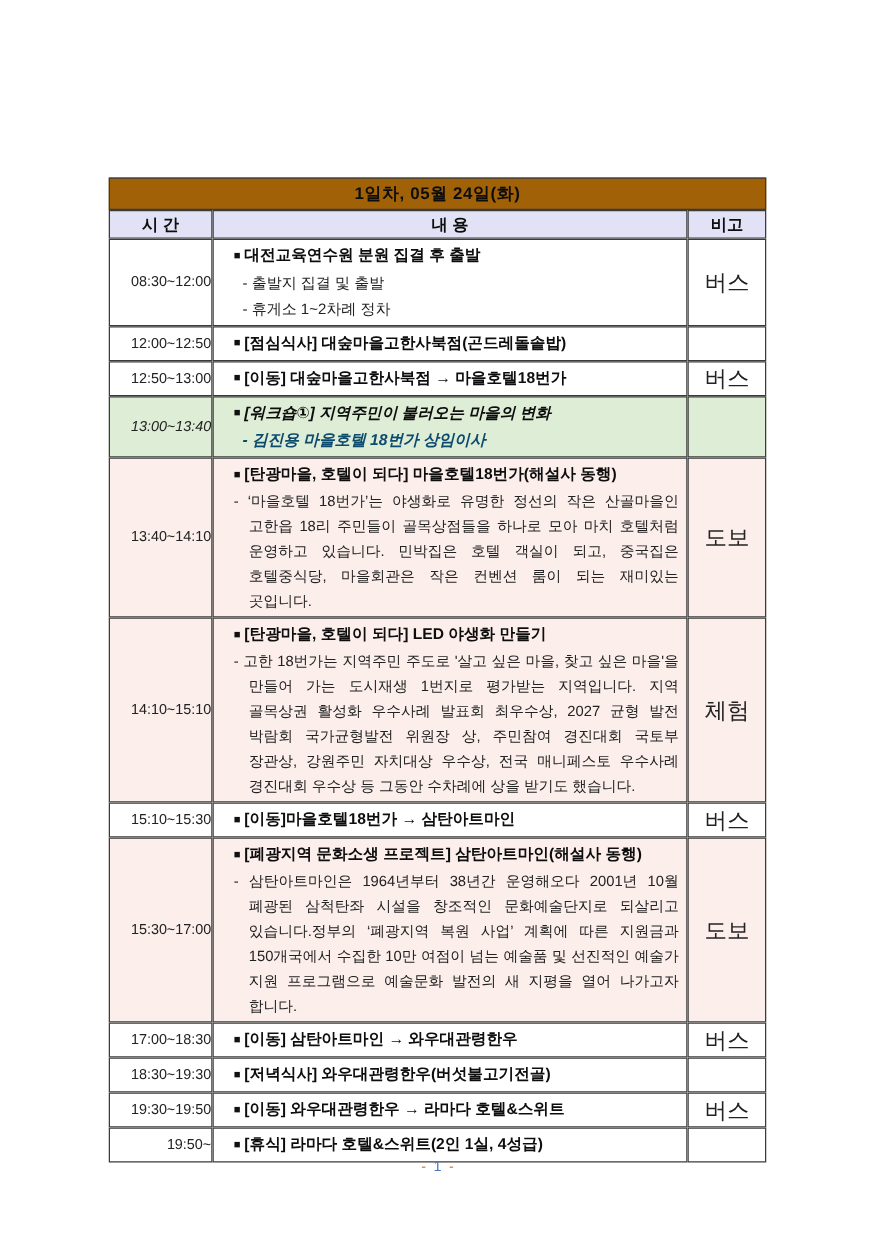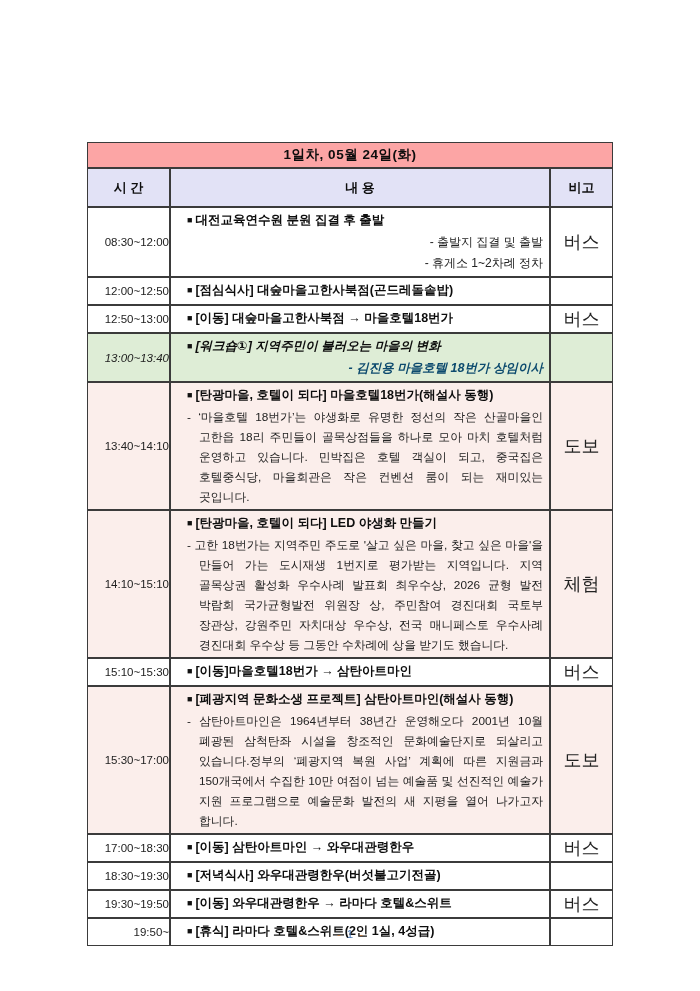--- a/index.html
+++ b/index.html
@@ -11,26 +11,26 @@
   .sheet{position:absolute;inset:0;background:#ffffff;}
   table.sched{
     position:absolute;left:87px;top:142px;width:526px;
     border-collapse:separate;border-spacing:0;table-layout:fixed;
   }
   td{
     border:1px solid #3b3b3b;box-sizing:border-box;
     vertical-align:middle;padding:0;overflow:hidden;
   }
   td.title-cell{
-    background:#fca5a5;text-align:center;font-weight:bold;
+    background:#a16207;text-align:center;font-weight:bold;
     font-size:13.5px;color:#0d0d0d;height:26px;letter-spacing:0.5px;margin-top:11px;
   }
   tr.hdr td{
     background:#e2e2f6;text-align:center;font-weight:bold;
-    font-size:13px;color:#0d0d0d;height:39px;
+    font-size:13px;color:#0d0d0d;height:23px;
   }
   td.time{
     text-align:right;font-size:11.5px;color:#222;background:#fff;
   }
   td.note{
     text-align:center;font-size:18px;color:#222;background:#fff;
   }
   td.content{
     background:#fff;padding:2px 6px 2px 16px;font-size:12px;
   }
@@ -39,21 +39,20 @@
   .head{
     font-weight:bold;font-size:12.5px;color:#0d0d0d;line-height:21px;
     word-break:keep-all;
   }
   .bullet{
     font-size:9px;margin-right:3px;position:relative;top:-1px;color:#111;
   }
   .sub{
     font-size:12px;line-height:21px;padding-left:7px;color:#222;
     word-break:keep-all;
-    text-align:right;
   }
   .sub.bold{font-weight:bold;color:#0c4a6e;font-size:12.5px;}
   .para{
     font-size:11.8px;line-height:20px;color:#222;
     text-align:justify;word-break:keep-all;
     padding-left:12px;text-indent:-12px;
   }
   .footer{
     position:absolute;left:0;top:928px;width:700px;text-align:center;
     font-size:11.5px;
@@ -125,21 +124,21 @@
       <div class="head"><span class="bullet">■</span><span>[탄광마을, 호텔이 되다] 마을호텔18번가(해설사 동행)</span></div>
       <div class="para">- ‘마을호텔 18번가’는 야생화로 유명한 정선의 작은 산골마을인 고한읍 18리 주민들이 골목상점들을 하나로 모아 마치 호텔처럼 운영하고 있습니다. 민박집은 호텔 객실이 되고, 중국집은 호텔중식당, 마을회관은 작은 컨벤션 룸이 되는 재미있는 곳입니다.</div>
     </td>
     <td class="note">도보</td>
   </tr>
 
   <tr class="bg-pink" style="height:144px">
     <td class="time">14:10~15:10</td>
     <td class="content">
       <div class="head"><span class="bullet">■</span><span>[탄광마을, 호텔이 되다] LED 야생화 만들기</span></div>
-      <div class="para">- 고한 18번가는 지역주민 주도로 '살고 싶은 마을, 찾고 싶은 마을'을 만들어 가는 도시재생 1번지로 평가받는 지역입니다. 지역 골목상권 활성화 우수사례 발표회 최우수상, 2026 균형 발전 박람회 국가균형발전 위원장 상, 주민참여 경진대회 국토부 장관상, 강원주민 자치대상 우수상, 전국 매니페스토 우수사례 경진대회 우수상 등 그동안 수차례에 상을 받기도 했습니다.</div>
+      <div class="para">- 고한 18번가는 지역주민 주도로 '살고 싶은 마을, 찾고 싶은 마을'을 만들어 가는 도시재생 1번지로 평가받는 지역입니다. 지역 골목상권 활성화 우수사례 발표회 최우수상, 2027 균형 발전 박람회 국가균형발전 위원장 상, 주민참여 경진대회 국토부 장관상, 강원주민 자치대상 우수상, 전국 매니페스토 우수사례 경진대회 우수상 등 그동안 수차례에 상을 받기도 했습니다.</div>
     </td>
     <td class="note">체험</td>
   </tr>
 
   <tr style="height:26px">
     <td class="time">15:10~15:30</td>
     <td class="content">
       <div class="head"><span class="bullet">■</span><span>[이동]마을호텔18번가 → 삼탄아트마인</span></div>
     </td>
     <td class="note">버스</td>

